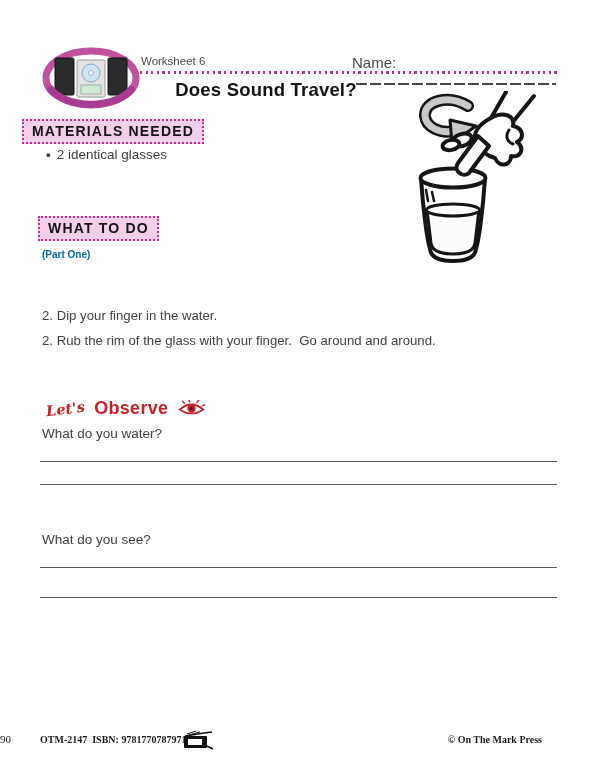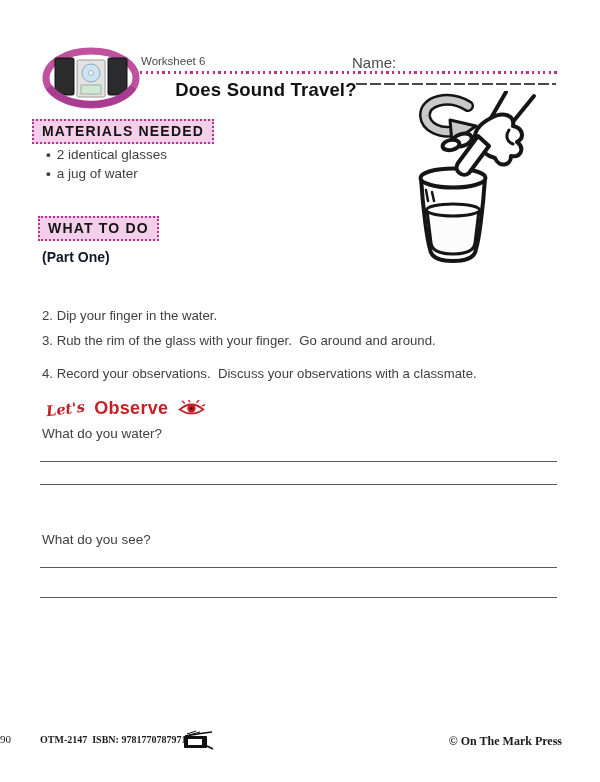--- a/index.html
+++ b/index.html
@@ -17,40 +17,40 @@
   }
   .dotted-sep{
     left:140px;top:71px;width:417px;height:3px;
     background:repeating-linear-gradient(90deg,#b3318f 0 2.2px,transparent 2.2px 5.6px);
   }
   .page-title{left:0;top:79px;width:532px;text-align:center;font-size:18.5px;font-weight:bold;color:#121212;letter-spacing:0.2px;}
   .box-heading{
     background:#f4cfe9;border:2px dotted #b3318f;padding:2px 8px 3px 8px;
     font-size:14px;font-weight:bold;color:#141414;letter-spacing:1.2px;white-space:nowrap;
   }
-  .materials-box{left:32px;top:119px;}
+  .materials-box{left:22px;top:119px;}
   .whattodo-box{left:38px;top:216px;}
   .bullet-list{left:46px;top:145px;font-size:13.5px;line-height:19px;}
   .bullet-item .dot{font-weight:bold;margin-right:6px;color:#3f3f3f;}
-  .part-label{left:42px;top:249px;font-size:14px;font-weight:bold;color:#0f172a;}
+  .part-label{left:42px;top:249px;font-size:10px;font-weight:bold;color:#0369a1;}
   .step{left:42px;font-size:13.2px;white-space:pre-wrap;}
   .observe-row{left:46px;top:398px;color:#c42127;}
   .observe-script{
     display:inline-block;font-family:"DejaVu Serif",serif;font-style:italic;font-weight:bold;
     font-size:14.5px;transform:rotate(-7deg);margin-right:5px;
   }
   .observe-bold{font-size:18px;font-weight:bold;letter-spacing:0.3px;}
   .eye-icon{vertical-align:-3px;margin-left:5px;}
   .question-label{left:42px;font-size:13.5px;}
   .answer-line{left:40px;width:517px;height:0;border-top:1.6px solid #5a5a5a;}
   .footer{left:0;top:729px;width:600px;height:24px;font-family:"Liberation Serif",serif;font-weight:bold;color:#1a1a1a;}
   .footer-left{position:absolute;left:40px;top:5px;font-size:10px;white-space:pre-wrap;}
   .copier-icon{position:absolute;left:182px;top:0px;}
   .footer-center{position:absolute;left:0;top:4px;width:577px;text-align:left;font-size:11px;font-weight:normal;}
-  .footer-right{position:absolute;right:38px;top:5px;font-size:12px;}
+  .footer-right{position:absolute;right:58px;top:5px;font-size:10px;}
   svg .sketch{stroke:#151515;stroke-linecap:round;stroke-linejoin:round;}
 </style>
 </head>
 <body>
 
 <div class="page">
 
   <svg class="abs" style="left:42px;top:45px;" width="98" height="66" viewBox="0 0 98 66">
     <ellipse cx="49" cy="33" rx="45" ry="27" fill="none" stroke="#c0519f" stroke-width="7"></ellipse>
     <rect x="13" y="13" width="19" height="37" rx="1.5" fill="#2b2b2e" stroke="#111" stroke-width="1"></rect>
@@ -69,21 +69,20 @@
   </span>
 
   <div class="abs dotted-sep"></div>
 
   <div class="abs page-title">Does Sound Travel?</div>
 
   <div class="abs box-heading materials-box">MATERIALS NEEDED</div>
 
   <div class="abs bullet-list">
     <div class="bullet-item"><span class="dot">•</span><span>2 identical glasses</span></div>
-    <div class="bullet-item"><span class="dot">•</span><span>a jug of water</span></div>
   </div>
 
   <svg class="abs" style="left:412px;top:91px;" width="152" height="176" viewBox="0 0 152 176">
 
     <g>
       <path d="M56,15 C36,3 12,10 13,25 C14,36 28,43 42,40" fill="none" stroke="#151515" stroke-width="12" stroke-linecap="round"></path>
       <path d="M56,15 C36,3 12,10 13,25 C14,36 28,43 42,40" fill="none" stroke="#c9c9c9" stroke-width="7" stroke-linecap="round"></path>
       <polygon points="38,29 64,35 40,52" fill="#c9c9c9" stroke="#151515" stroke-width="3" stroke-linejoin="round"></polygon>
     </g>
 
@@ -104,22 +103,21 @@
       <ellipse cx="50" cy="49" rx="10" ry="6" transform="rotate(-18 50 49)"></ellipse>
       <ellipse cx="39" cy="54" rx="8.5" ry="5" transform="rotate(-12 39 54)"></ellipse>
     </g>
   </svg>
 
   <div class="abs box-heading whattodo-box">WHAT TO DO</div>
 
   <div class="abs part-label">(Part One)</div>
 
   <div class="abs step" style="top:308px;">2. Dip your finger in the water.</div>
-  <div class="abs step" style="top:333px;">3. Rub the rim of the glass with your finger.  Go around and around.</div>
-  <div class="abs step" style="top:366px;">4. Record your observations.  Discuss your observations with a classmate.</div>
+  <div class="abs step" style="top:333px;">2. Rub the rim of the glass with your finger.  Go around and around.</div>
 
   <div class="abs observe-row">
     <span class="observe-script">Let's</span>
     <span class="observe-bold">Observe</span>
     <svg class="eye-icon" width="27" height="17" viewBox="0 0 30 18">
       <path d="M2,10 Q15,-1 28,10 Q15,19 2,10 Z" fill="#ffffff" stroke="#c42127" stroke-width="2"></path>
       <circle cx="15" cy="9" r="4.6" fill="#c42127"></circle>
       <circle cx="15" cy="9" r="1.8" fill="#5e0a0d"></circle>
       <path d="M7,3 L5,1 M13,1.5 L12,-0.5 M21,2 L23,0 M27,6 L29.5,5" stroke="#c42127" stroke-width="1.6" fill="none" stroke-linecap="round"></path>
     </svg>

